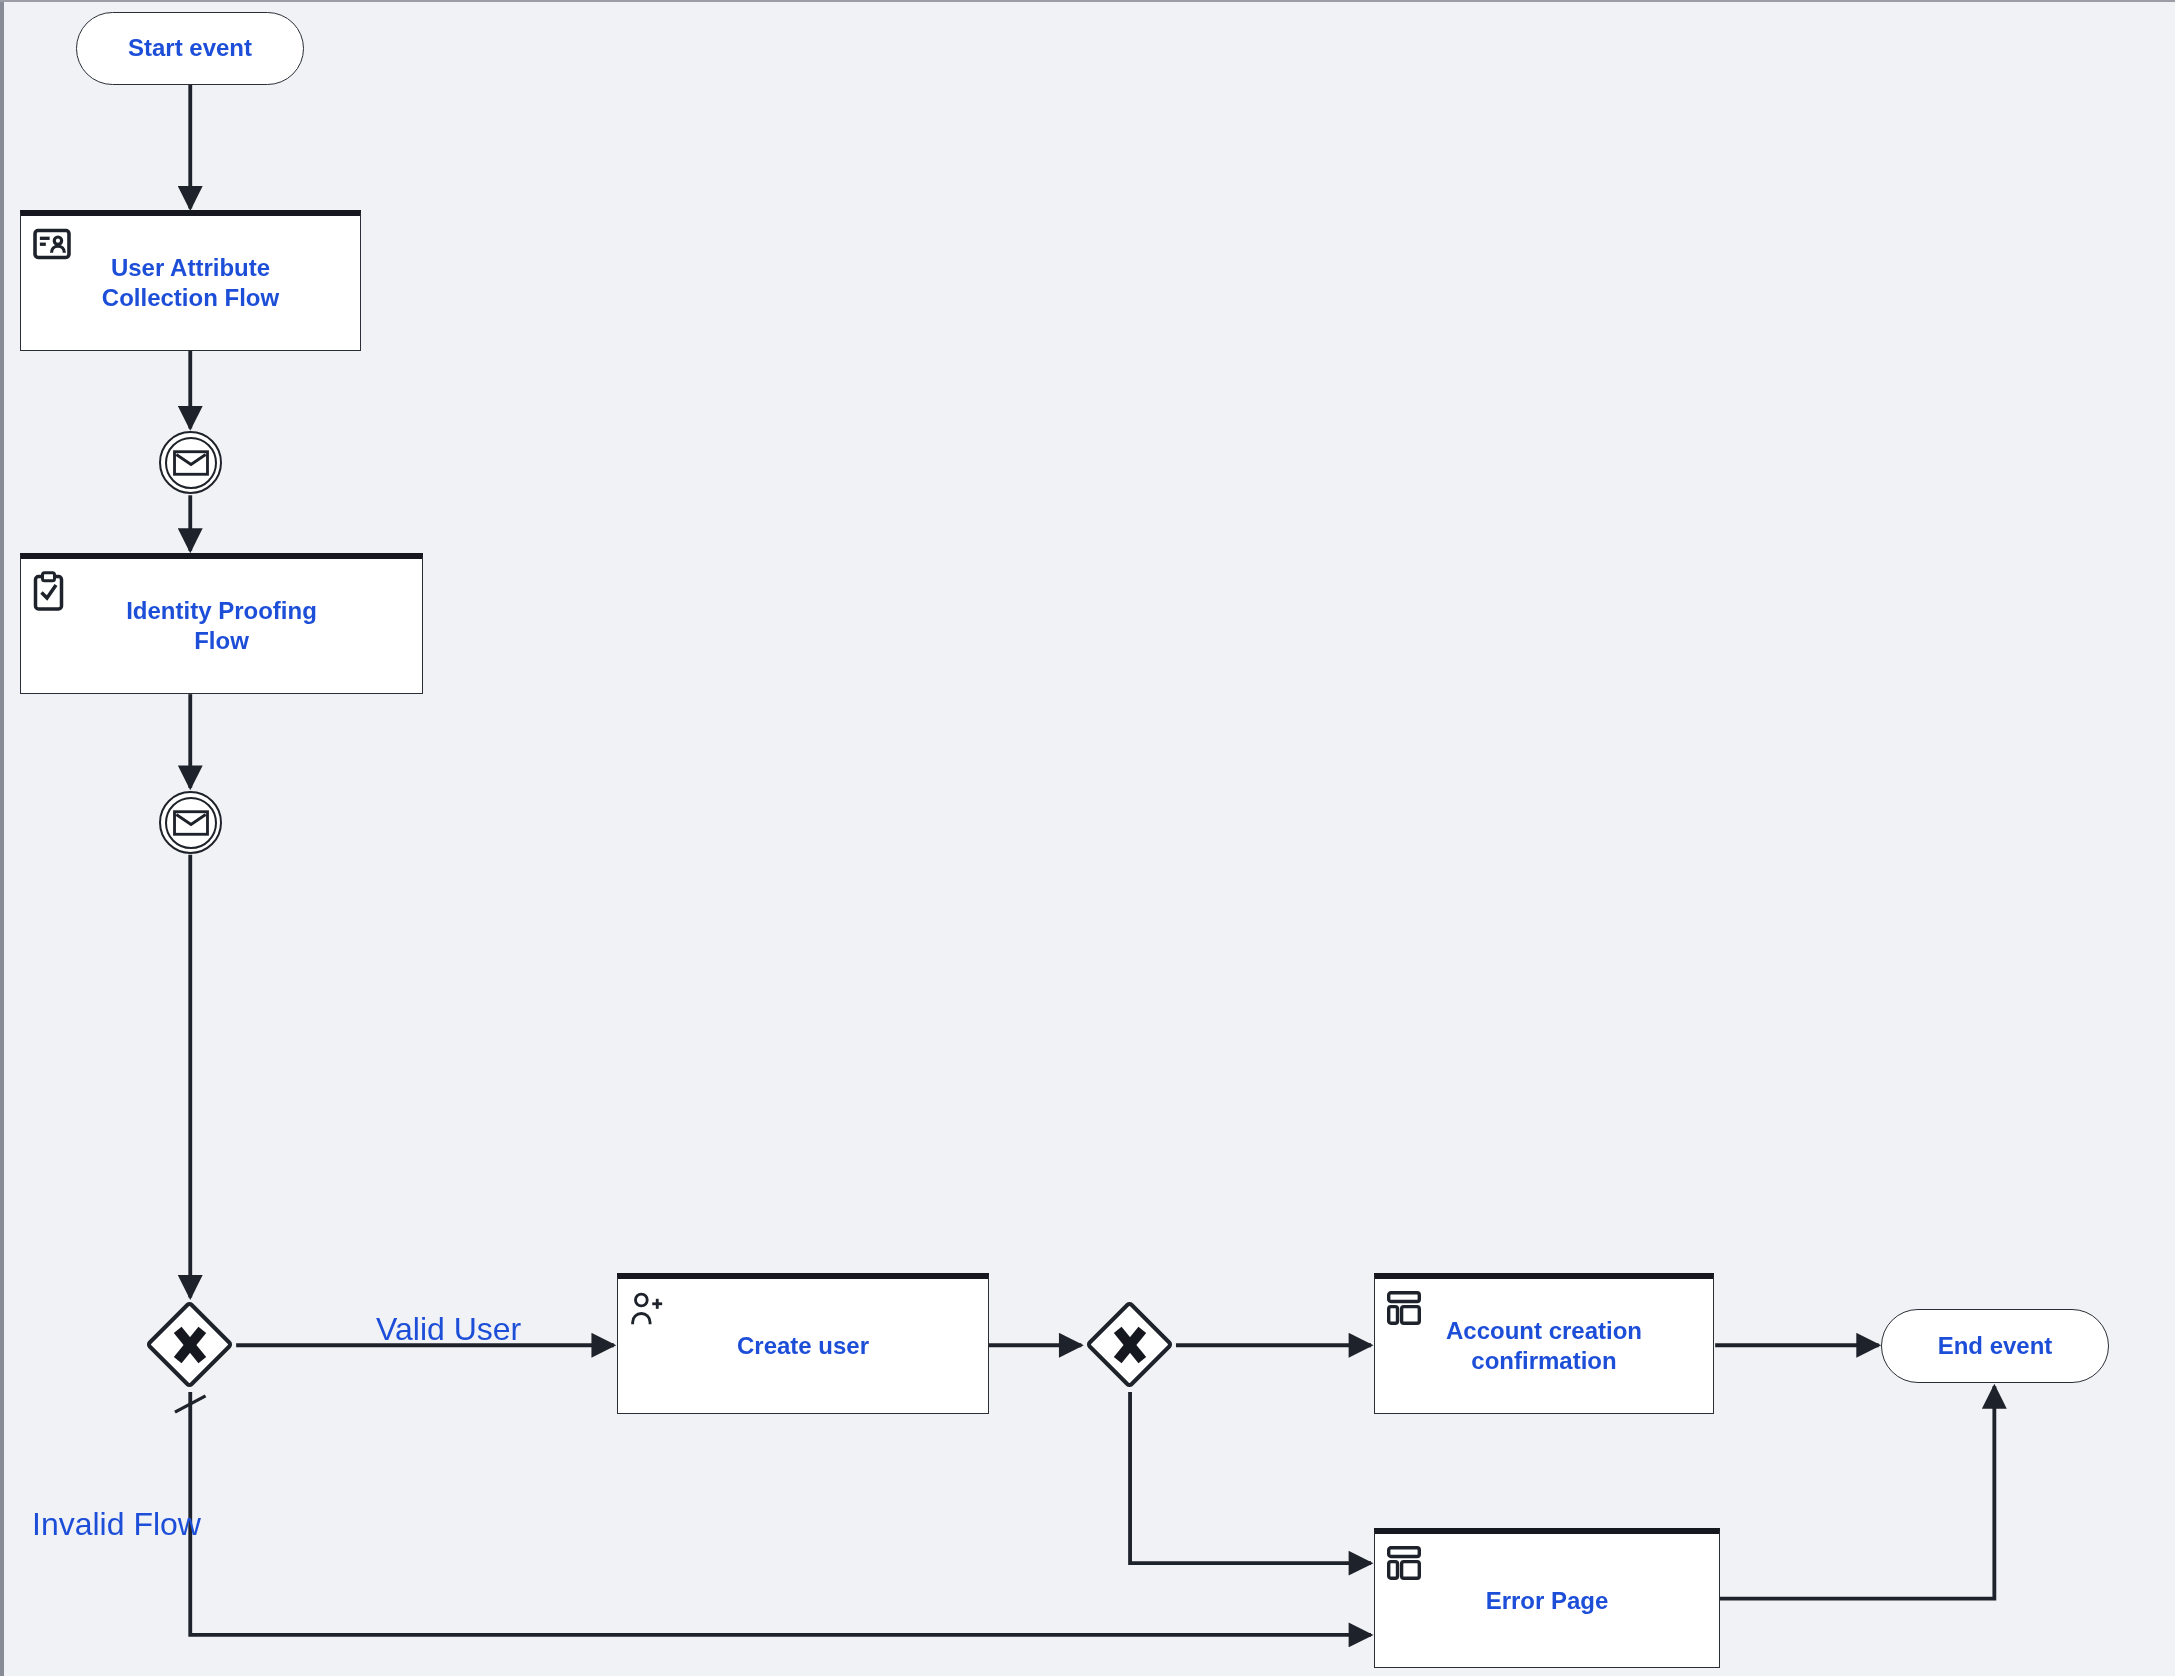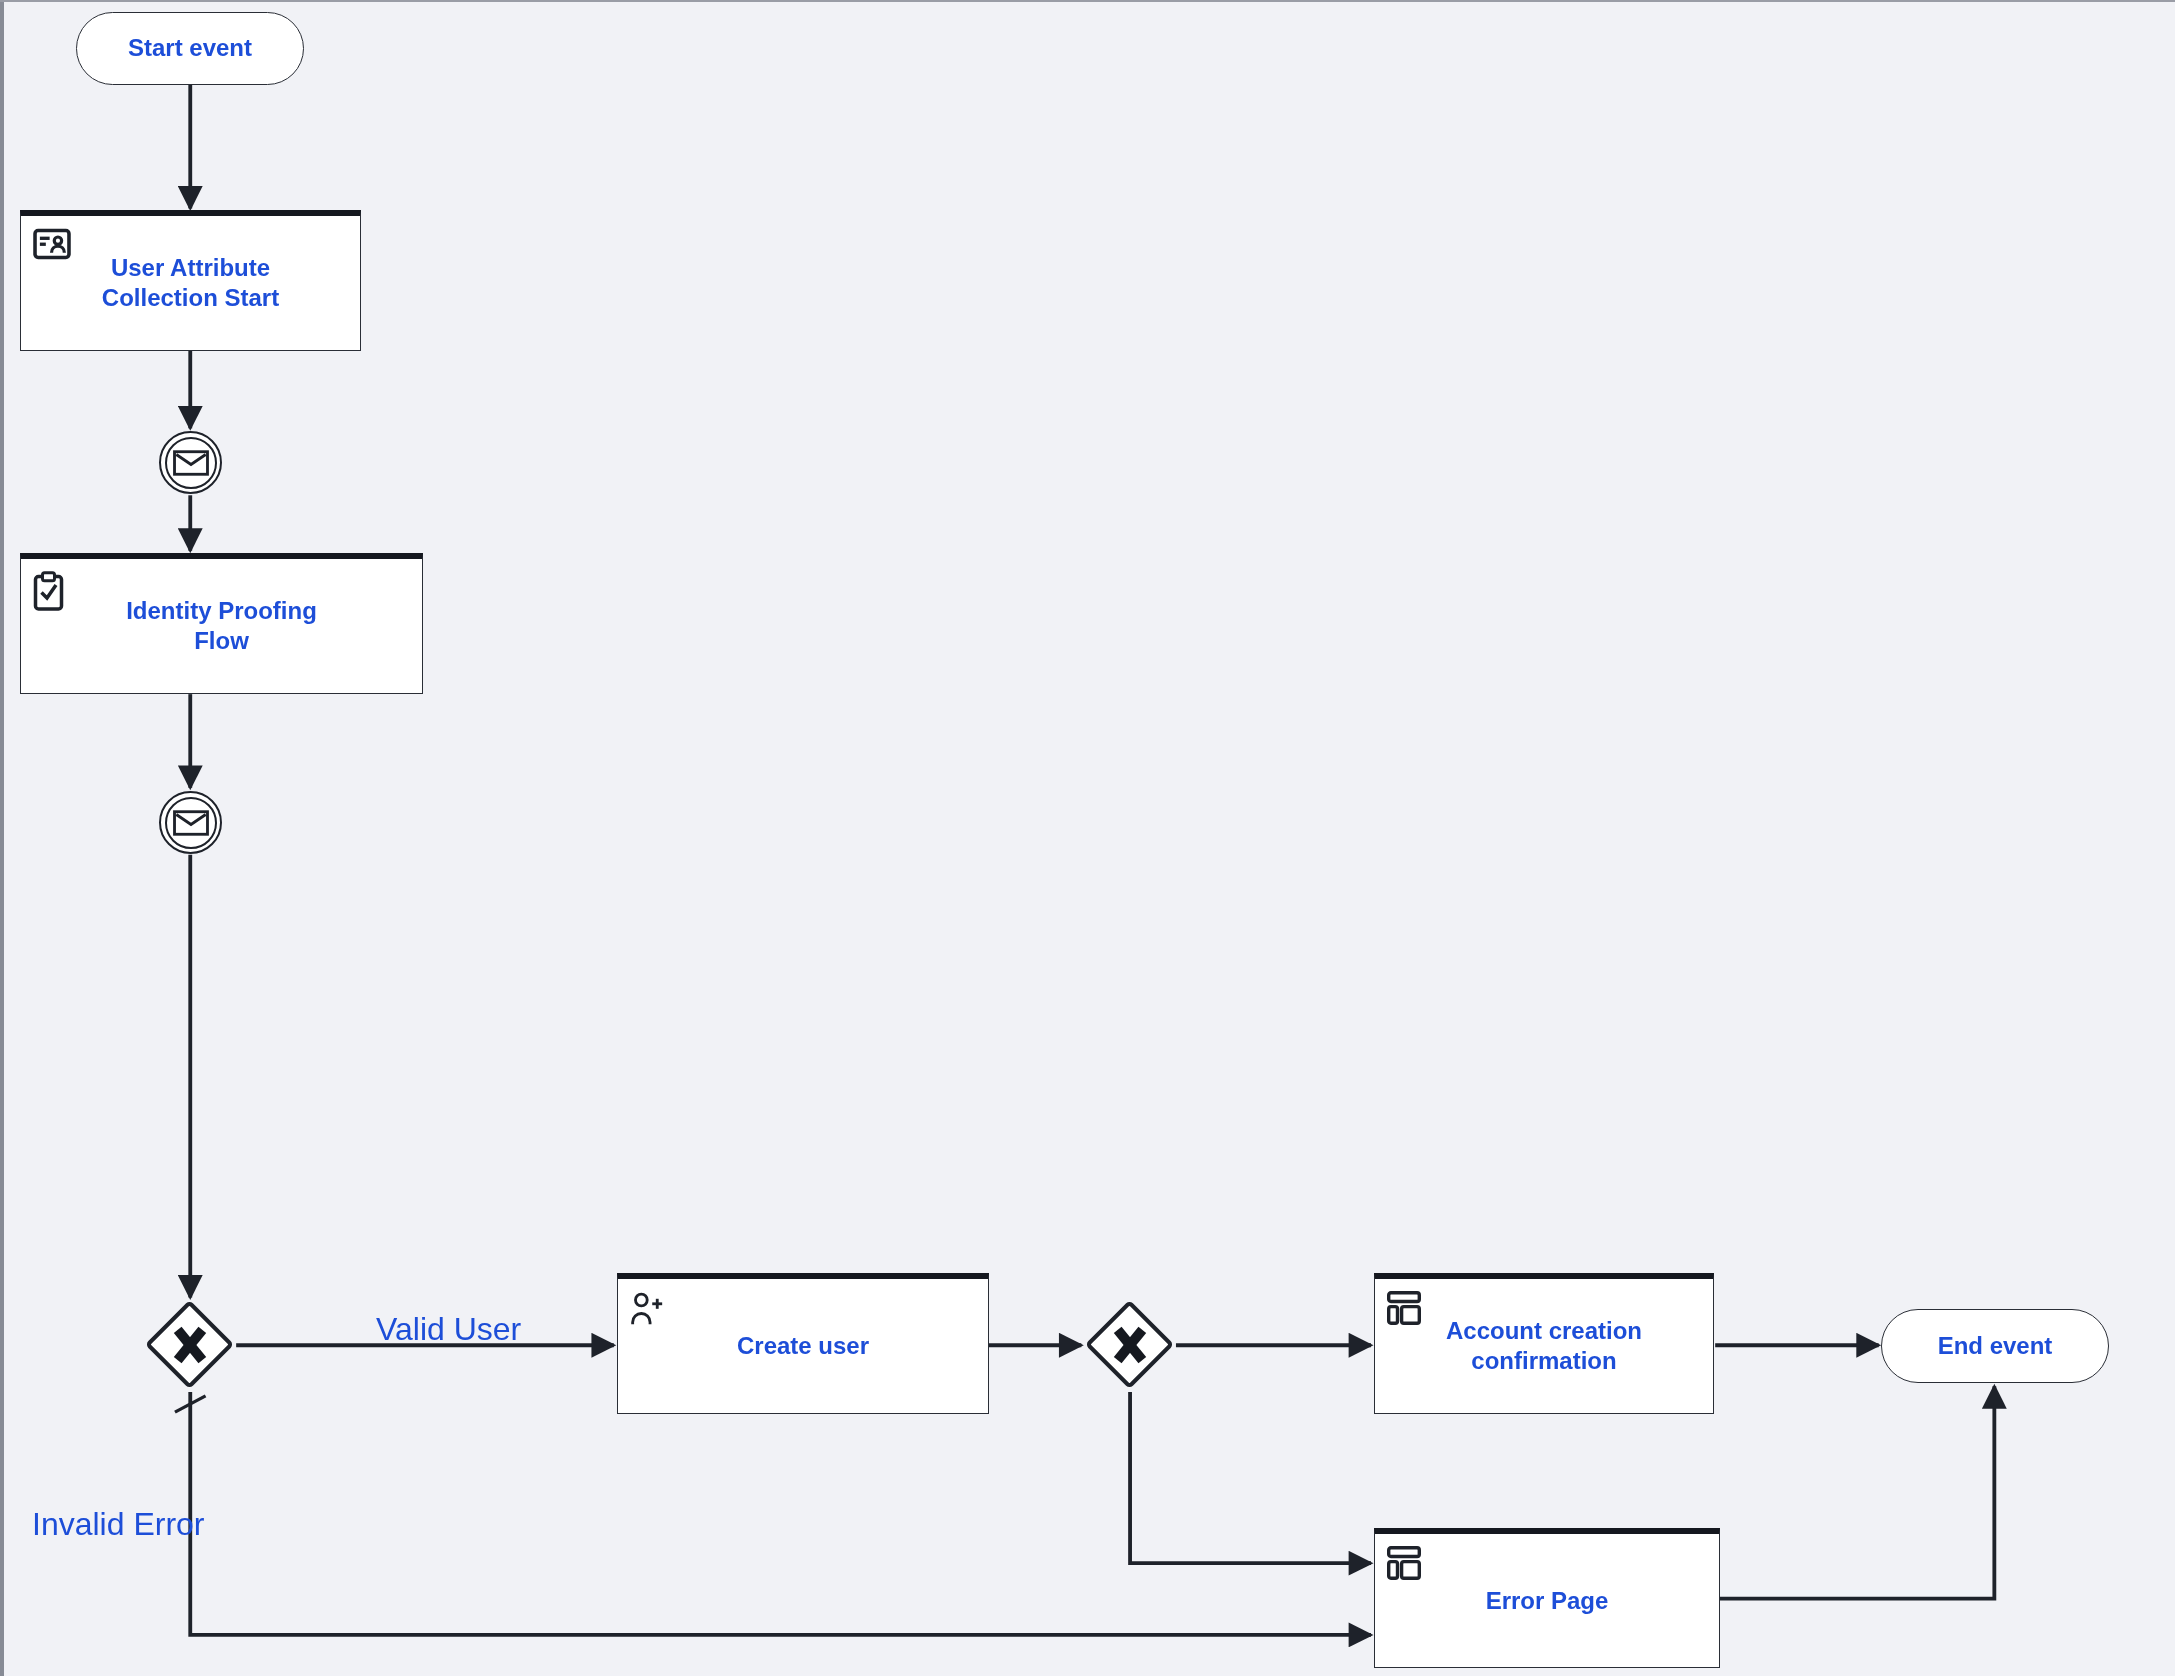--- a/index.html
+++ b/index.html
@@ -79,21 +79,21 @@
       <svg class="icon-svg" width="38" height="32" viewBox="0 0 32 26" fill="none" stroke="#1e222a">
         <rect x="1.7" y="1.7" width="28.6" height="22.6" rx="2.6" stroke-width="3"></rect>
         <line x1="5.8" y1="8.2" x2="14" y2="8.2" stroke-width="2.8"></line>
         <line x1="5.8" y1="13.2" x2="10.8" y2="13.2" stroke-width="2.8"></line>
         <circle cx="21" cy="10.2" r="3.1" stroke-width="2.7"></circle>
         <path d="M15.6 20.3 c0-3.6 2.4-5.4 5.4-5.4 s5.4 1.8 5.4 5.4" stroke-width="2.7"></path>
       </svg>
     </span>
     <div>
       <div>User Attribute</div>
-      <div>Collection Start</div>
+      <div>Collection Flow</div>
     </div>
   </div>
 
   <div class="node evt" style="left:159px;top:431px;">
     <div class="inner">
       <span>
         <svg class="icon-svg" width="36" height="26" viewBox="0 0 38 27" fill="none" stroke="#1e222a">
           <rect x="1.6" y="1.6" width="34.8" height="23.8" stroke-width="3"></rect>
           <path d="M3.5 4.5 L19 15 L34.5 4.5" stroke-width="3"></path>
         </svg>
@@ -131,21 +131,21 @@
     <span class="xmark">
       <svg class="icon-svg" width="36" height="40" viewBox="0 0 38 42" fill="none" stroke="#15181f">
         <line x1="6" y1="5" x2="32" y2="37" stroke-width="10.5"></line>
         <line x1="32" y1="5" x2="6" y2="37" stroke-width="10.5"></line>
       </svg>
     </span>
   </div>
 
   <div class="elabel" style="left:376px;top:1311px;">Valid User</div>
 
-  <div class="elabel" style="left:32px;top:1506px;">Invalid Error</div>
+  <div class="elabel" style="left:32px;top:1506px;">Invalid Flow</div>
 
   <div class="node task" style="left:617px;top:1273px;width:372px;height:141px;">
     <span class="icon">
       <svg class="icon-svg" width="35" height="36" viewBox="0 0 37 38" fill="none" stroke="#1e222a">
         <circle cx="12" cy="9.5" r="6.2" stroke-width="3"></circle>
         <path d="M2.8 35 v-2 a9.2 9.2 0 0 1 18.4 0 v2" stroke-width="3"></path>
         <line x1="23.5" y1="13.5" x2="34" y2="13.5" stroke-width="3"></line>
         <line x1="28.8" y1="8.2" x2="28.8" y2="18.8" stroke-width="3"></line>
       </svg>
     </span>

